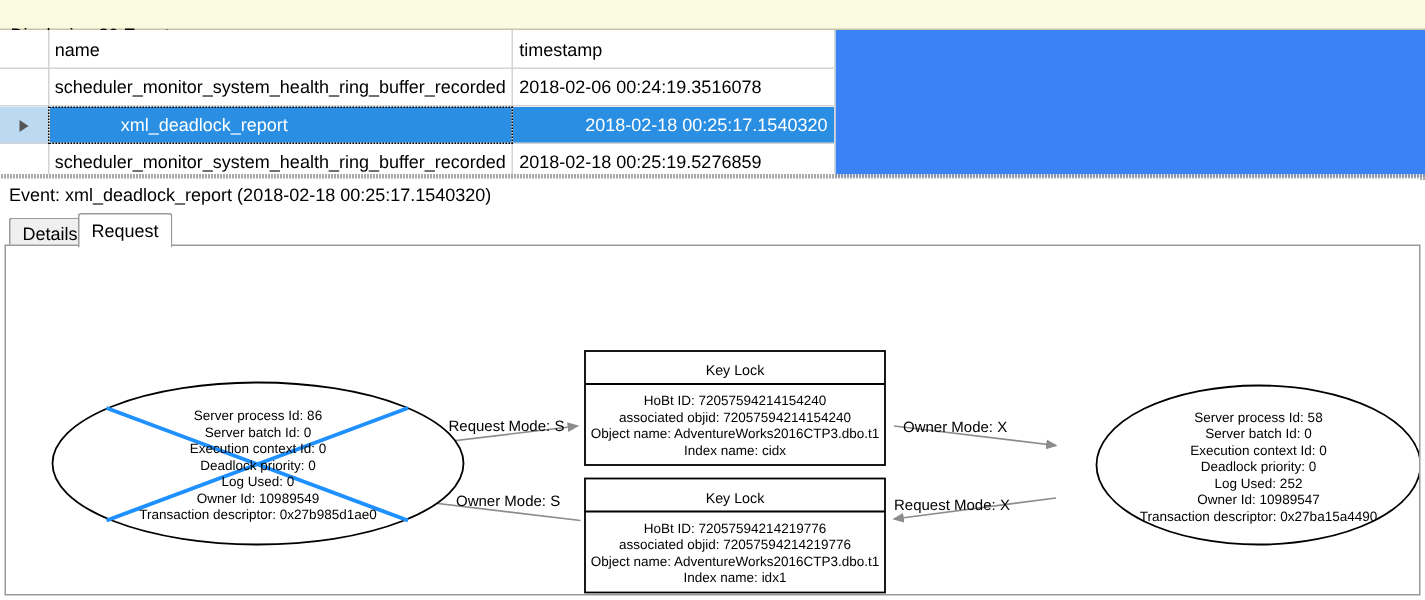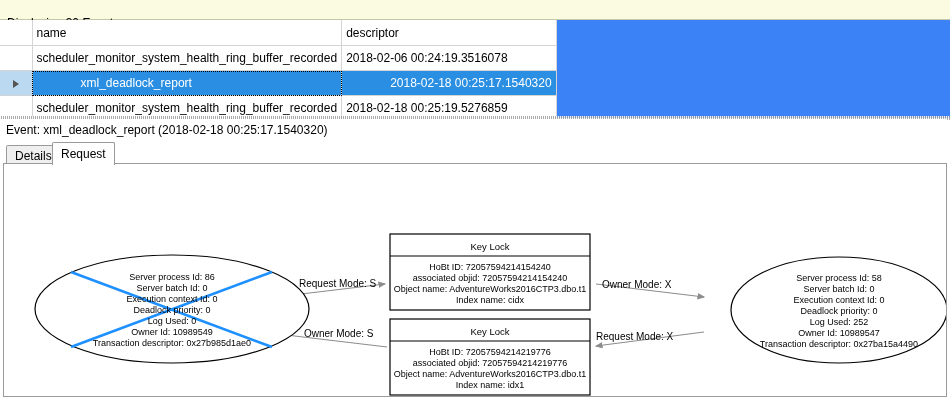--- a/index.html
+++ b/index.html
@@ -205,21 +205,21 @@
     <table class="grid-table">
       <colgroup>
         <col class="col-selector">
         <col class="col-name">
         <col class="col-timestamp">
       </colgroup>
       <tbody>
         <tr class="header-row">
           <th class="sel-cell"></th>
           <th>name</th>
-          <th>descriptor</th>
+          <th>timestamp</th>
         </tr>
         <tr>
           <td class="sel-cell"></td>
           <td class="cell-name">scheduler_monitor_system_health_ring_buffer_recorded</td>
           <td class="cell-timestamp">2018-02-06 00:24:19.3516078</td>
         </tr>
         <tr class="row-selected">
           <td class="sel-cell">
             <span class="row-arrow"></span>
           </td>

